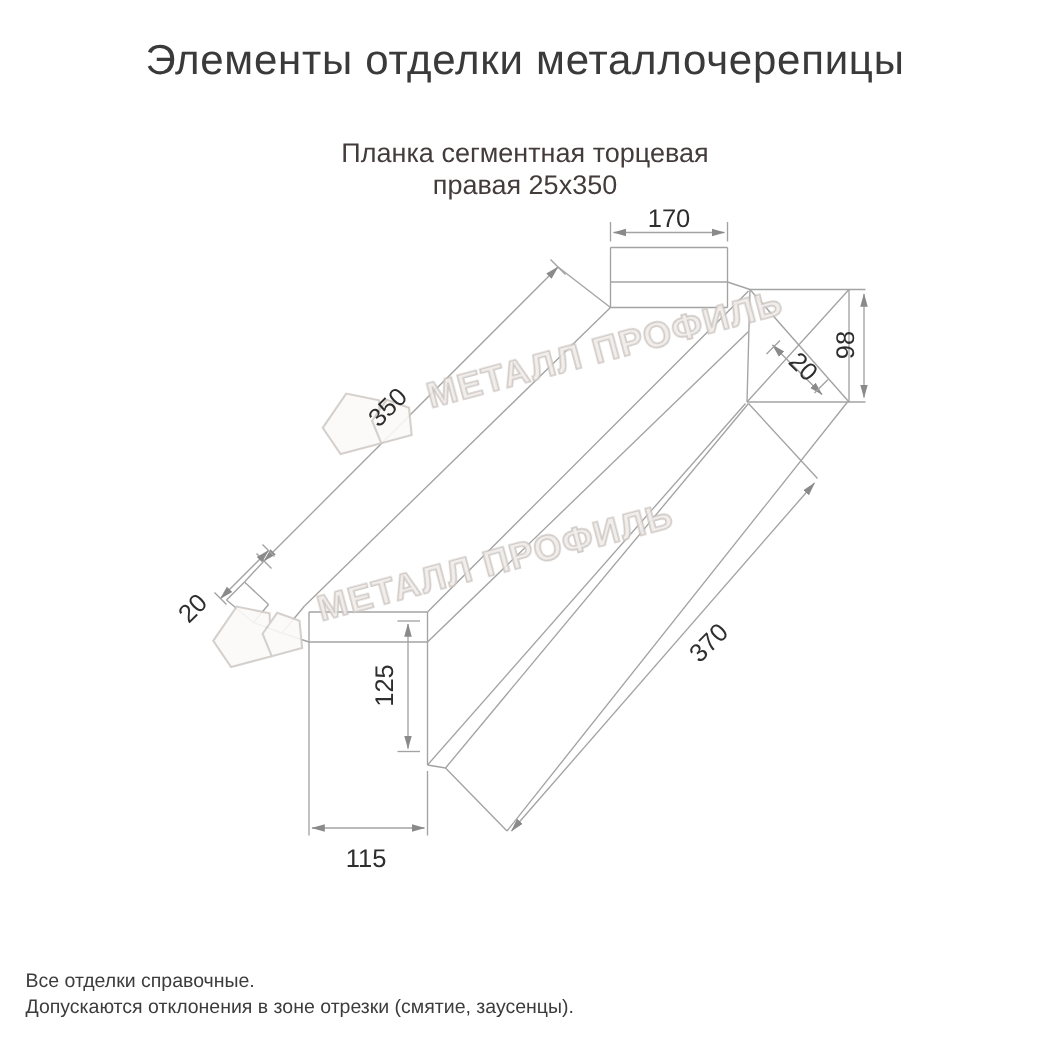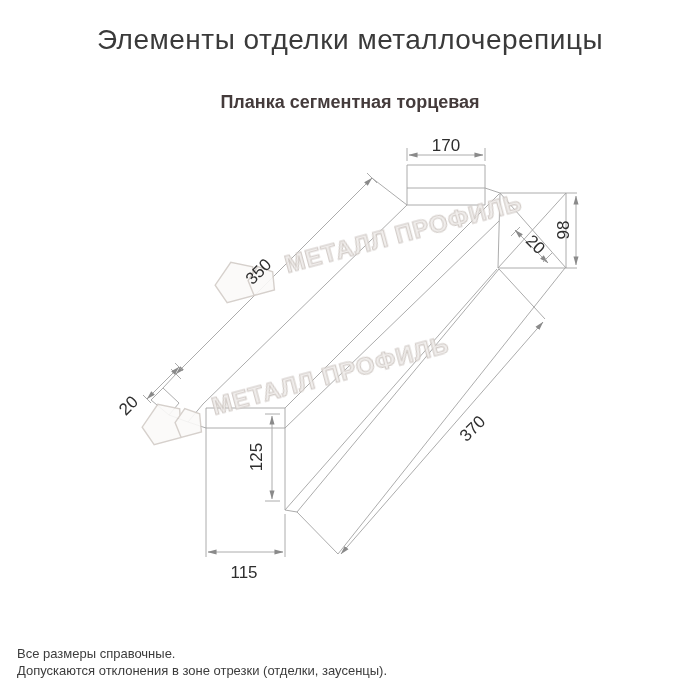--- a/index.html
+++ b/index.html
@@ -6,21 +6,21 @@
   .stage{
     position:relative;width:700px;height:700px;background:#ffffff;overflow:hidden;
     font-family:"Liberation Sans", sans-serif;
   }
   .page-title{
     position:absolute;top:24px;left:0;width:100%;text-align:center;
     font-size:28px;font-weight:400;color:#3a3a3a;letter-spacing:.5px;margin:0;
   }
   .subtitle{
     position:absolute;top:92px;left:0;width:100%;text-align:center;
-    font-size:18px;line-height:21px;color:#443b3b;font-weight:bold;
+    font-size:18px;line-height:21px;color:#443b3b;
   }
   .canvas{position:absolute;left:0;top:0;width:700px;height:700px;}
   svg.lines{position:absolute;left:0;top:0;z-index:1;}
   .wm{
     position:absolute;z-index:2;display:flex;align-items:center;gap:10px;
     transform-origin:left center;white-space:nowrap;opacity:.9;
   }
   .wm .wm-text{
     font-size:24px;font-weight:bold;letter-spacing:1px;color:#f0edeb;
     -webkit-text-stroke:1.1px #ccc5c0;filter:blur(.3px);
@@ -38,20 +38,21 @@
 </style>
 </head>
 <body>
 
 <div class="stage">
 
   <h1 class="page-title">Элементы отделки металлочерепицы</h1>
 
   <div class="subtitle">
     <div>Планка сегментная торцевая</div>
+    <div>правая 25x350</div>
   </div>
 
   <div class="canvas">
 
     <svg class="lines" width="700" height="700" viewBox="0 0 700 700">
       <defs>
         <marker id="arw" viewBox="0 0 10 10" refX="9.5" refY="5" markerWidth="10" markerHeight="10" orient="auto-start-reverse">
           <path d="M0,2.2 L10,5 L0,7.8 Z" fill="#8a8a8a"></path>
         </marker>
       </defs>
@@ -154,17 +155,17 @@
     <div class="dim" style="left:564px;top:230px;--r:-90deg">98</div>
     <div class="dim" style="left:535px;top:245px;--r:45deg">20</div>
     <div class="dim" style="left:259px;top:272px;--r:-45deg">350</div>
     <div class="dim" style="left:129px;top:406px;--r:-45deg">20</div>
     <div class="dim" style="left:257px;top:457px;--r:-90deg">125</div>
     <div class="dim" style="left:244px;top:573px;--r:0deg">115</div>
     <div class="dim" style="left:473px;top:429px;--r:-45deg">370</div>
   </div>
 
   <div class="footer">
-    <div>Все размеры справочные.</div>
-    <div>Допускаются отклонения в зоне отрезки (отделки, заусенцы).</div>
+    <div>Все отделки справочные.</div>
+    <div>Допускаются отклонения в зоне отрезки (смятие, заусенцы).</div>
   </div>
 
 </div>
 
 </body></html>

